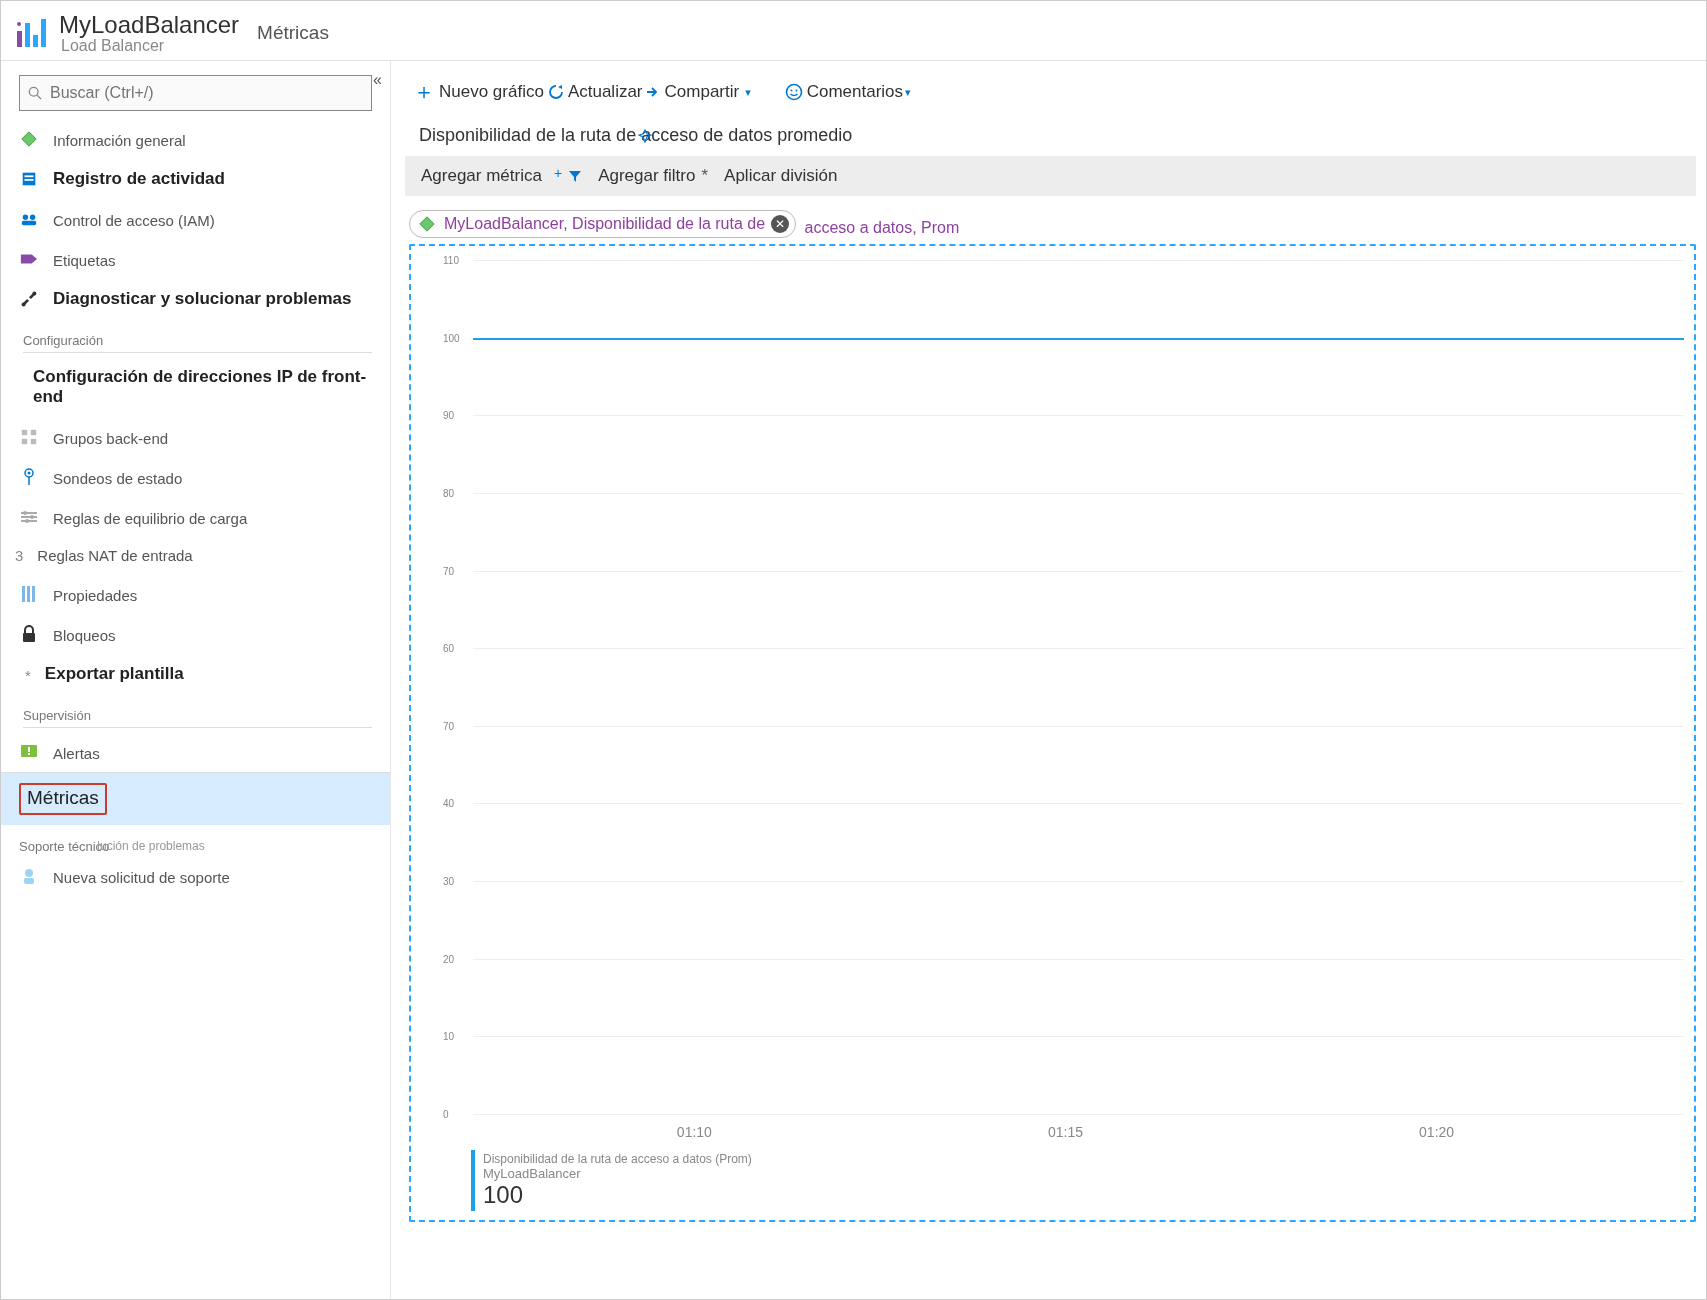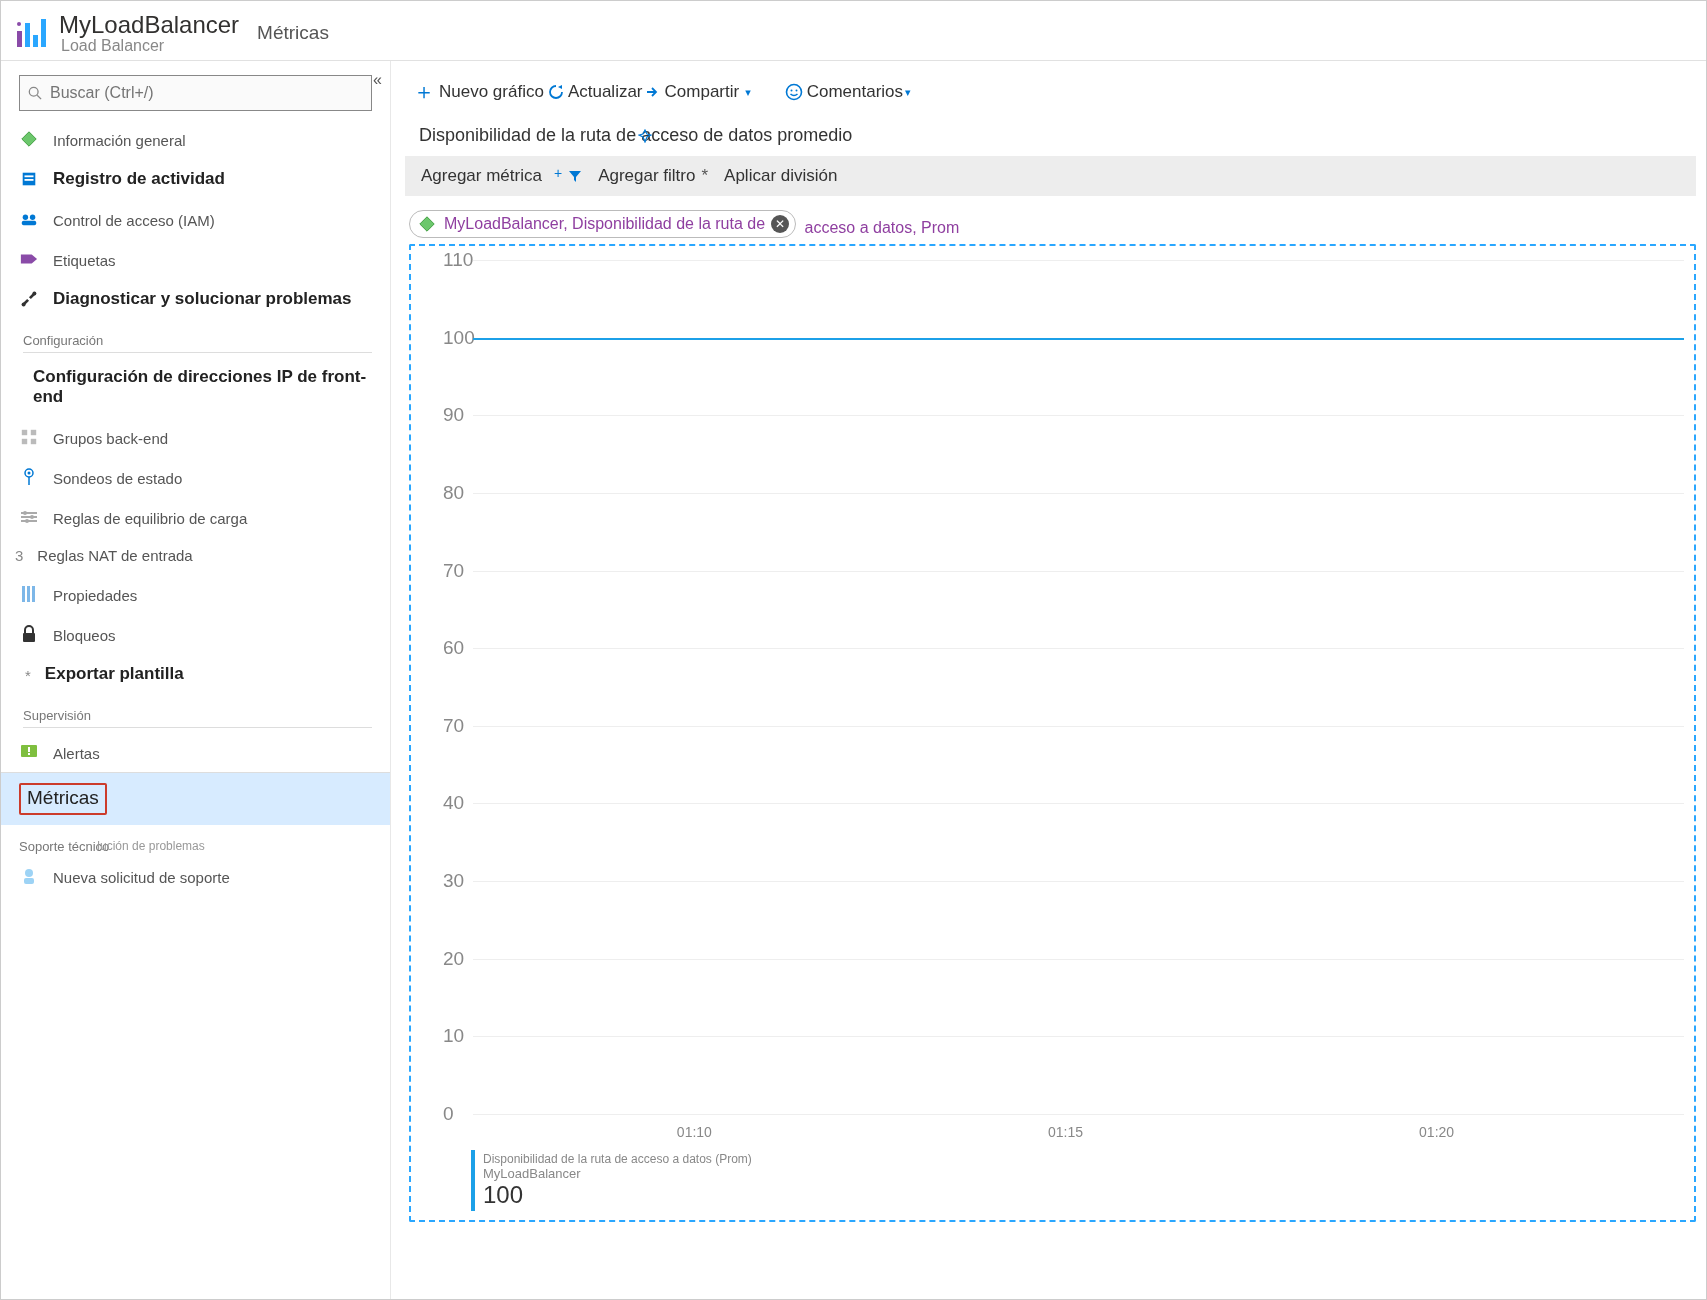--- a/index.html
+++ b/index.html
@@ -55,21 +55,21 @@
   .pill-row { padding:0 10px 6px 18px; }
   .pill { display:inline-flex; align-items:center; border:1px solid #bbb; border-radius:18px; padding:4px 30px 4px 8px; font-size:16px; color:#8f3fa0; position:relative; max-width:430px;}
   .pill .pc { color:#8f3fa0; white-space:nowrap; overflow:hidden; text-overflow:ellipsis; max-width:370px;}
   .pill .pic { width:18px; height:18px; margin-right:8px; }
   .pill .px { position:absolute; right:6px; width:18px; height:18px; background:#555; color:#fff; border-radius:50%; font-size:12px; display:flex; align-items:center; justify-content:center; cursor:pointer;}
   .pill-trail { color:#8f3fa0; font-size:16px; margin-left:4px;}
 
   .chart-box { margin:0 10px 0 18px; border:2px dashed #2aa7ff; border-radius:2px; padding:14px 10px 6px 36px; position:relative; height:calc(100% - 250px);}
   .chart-area { position:relative; height:calc(100% - 100px); }
   .grid-line { position:absolute; left:26px; right:0; border-top:1px solid #eee; }
-  .grid-label { position:absolute; left:-4px; font-size:19px; color:#888; transform:translateY(-50%);}
+  .grid-label { position:absolute; left:-4px; font-size:10px; color:#888; transform:translateY(-50%);}
   .data-line { position:absolute; left:26px; right:0; border-top:2px solid #1ca0e8;}
   .x-tick { position:absolute; bottom:-26px; font-size:14px; color:#888; transform:translateX(-50%);}
 
   .legend-box { border-left:4px solid #1ca0e8; padding:2px 0 2px 8px; margin-top:36px; margin-left:24px;}
   .legend-box .l1 { font-size:12px; color:#888;}
   .legend-box .l2 { font-size:13px; color:#888;}
   .legend-box .l3 { font-size:24px; color:#333;}
 
   svg { display:block;}
 </style>

